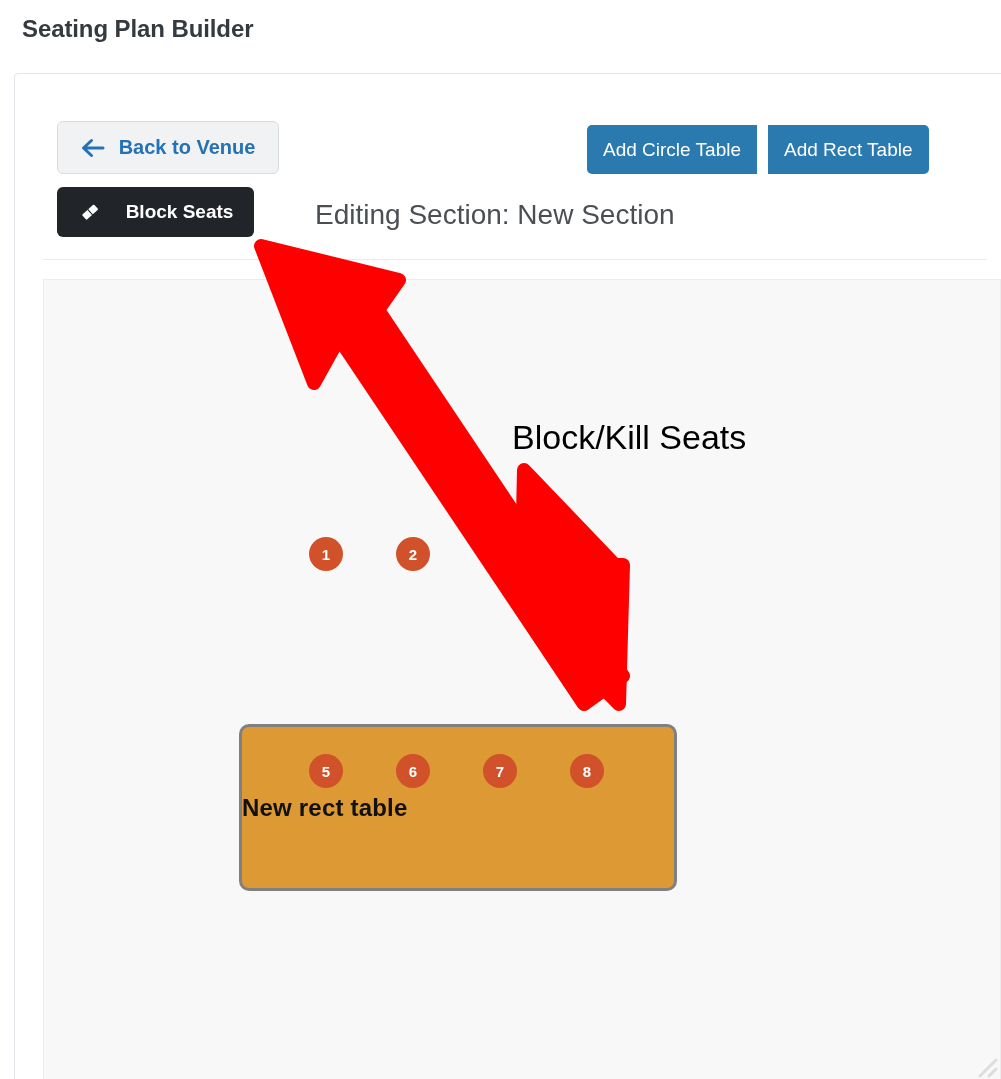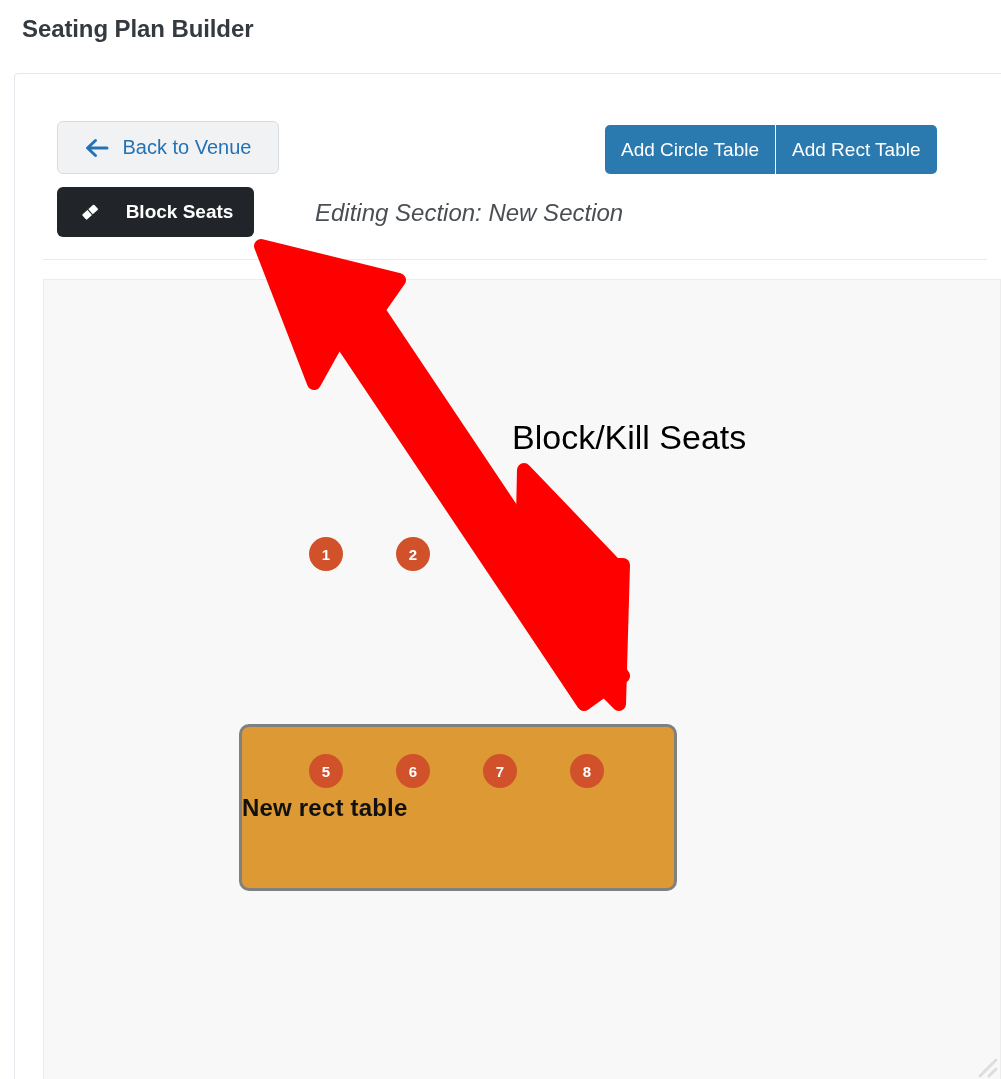--- a/index.html
+++ b/index.html
@@ -66,21 +66,21 @@
     position: absolute;
     left: 42px;
     top: 47px;
     width: 222px;
     height: 53px;
     background: #f1f2f3;
     border: 1px solid #d9dcdf;
     border-radius: 6px;
     color: #2472b5;
     font-size: 20px;
-    font-weight: 400;
+    font-weight: 700;
     gap: 14px;
   }
   .btn-back .arrow-left {
     display: inline-block;
     width: 24px;
     height: 20px;
     position: relative;
     flex: 0 0 auto;
   }
   .btn-back .arrow-left svg { display: block; }
@@ -97,32 +97,32 @@
     font-size: 19px;
     font-weight: 600;
     gap: 24px;
   }
   .btn-block .eraser-ico { width: 24px; height: 24px; flex: 0 0 auto; }
 
   .editing-label {
     position: absolute;
     left: 300px;
     top: 125px;
-    font-size: 24px;
+    font-size: 28px;
     color: #4a4f54;
     white-space: nowrap;
-    font-style: italic;
   }
 
   .btn-group {
     position: absolute;
-    left: 590px;
+    left: 572px;
     top: 51px;
     display: flex;
     height: 49px;
+    gap: 10px;
   }
   .btn-add {
     background: #2a7ab0;
     color: #ffffff;
     font-size: 19px;
     font-weight: 400;
     padding: 0 16px;
     height: 49px;
   }
   .btn-add.first { border-radius: 5px 0 0 5px; }

